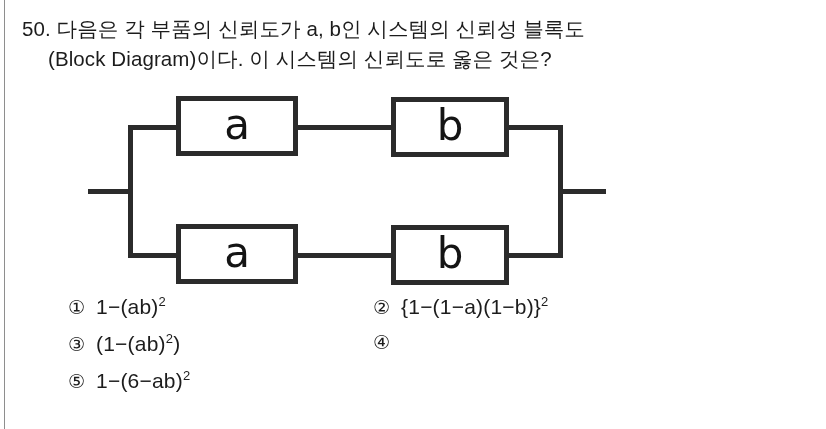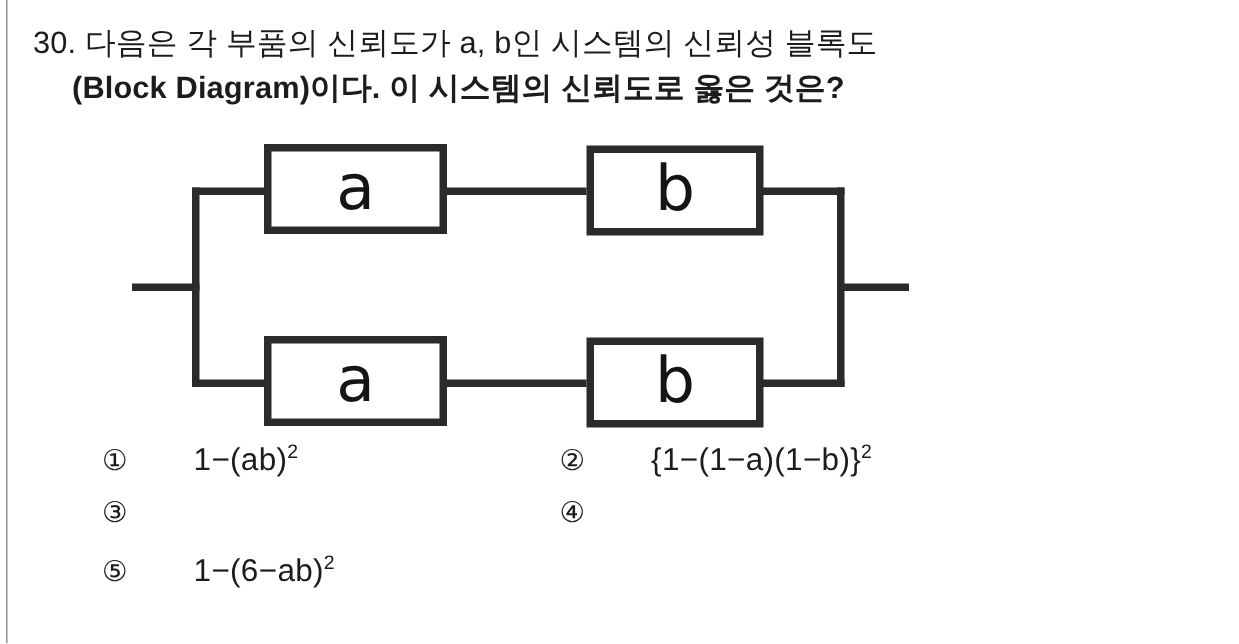--- a/index.html
+++ b/index.html
@@ -41,21 +41,20 @@
   }
   .q-line {
     font-size: 20.5px;
     line-height: 30px;
     white-space: pre;
     letter-spacing: 0.1px;
     color: #1c1c1c;
   }
   .q-line.indent {
     padding-left: 26px;
-    font-weight: bold;
   }
 
   
   #diagram {
     position: absolute;
     left: 0px;
     top: 80px;
     width: 680px;
     height: 220px;
   }
@@ -109,37 +108,36 @@
     color: #1c1c1c;
     margin-right: 11px;
     font-family: "DejaVu Sans", sans-serif;
   }
   .formula {
     font-size: 21px;
     line-height: 21px;
     color: #1c1c1c;
     white-space: pre;
     letter-spacing: 0.2px;
-    margin-left: 33px;
   }
   .formula sup {
     font-size: 13px;
     vertical-align: super;
     line-height: 0;
   }
 </style>
 </head>
 <body>
 
 <div id="page">
 
   <div id="page-left-rule"></div>
 
   <div id="question-block">
-    <div class="q-line">30. 다음은 각 부품의 신뢰도가 a, b인 시스템의 신뢰성 블록도</div>
+    <div class="q-line">50. 다음은 각 부품의 신뢰도가 a, b인 시스템의 신뢰성 블록도</div>
     <div class="q-line indent">(Block Diagram)이다. 이 시스템의 신뢰도로 옳은 것은?</div>
   </div>
 
   <div id="diagram">
 
     <div class="wire h" style="left:88px; top:109px; width:45px;"></div>
 
     <div class="wire v" style="left:128px; top:45px; height:133px;"></div>
 
     <div class="wire h" style="left:128px; top:45px; width:52px;"></div>
@@ -185,20 +183,21 @@
       </div>
       <div class="choice col-b">
         <span class="marker">②</span>
         <span class="formula"><span>{1−(1−a)(1−b)}</span><sup>2</sup><span></span></span>
       </div>
     </div>
 
     <div class="choice-row">
       <div class="choice col-a">
         <span class="marker">③</span>
+        <span class="formula"><span>(1−(ab)</span><sup>2</sup><span>)</span></span>
       </div>
       <div class="choice col-b">
         <span class="marker">④</span>
       </div>
     </div>
 
     <div class="choice-row">
       <div class="choice col-a">
         <span class="marker">⑤</span>
         <span class="formula"><span>1−(6−ab)</span><sup>2</sup><span></span></span>

